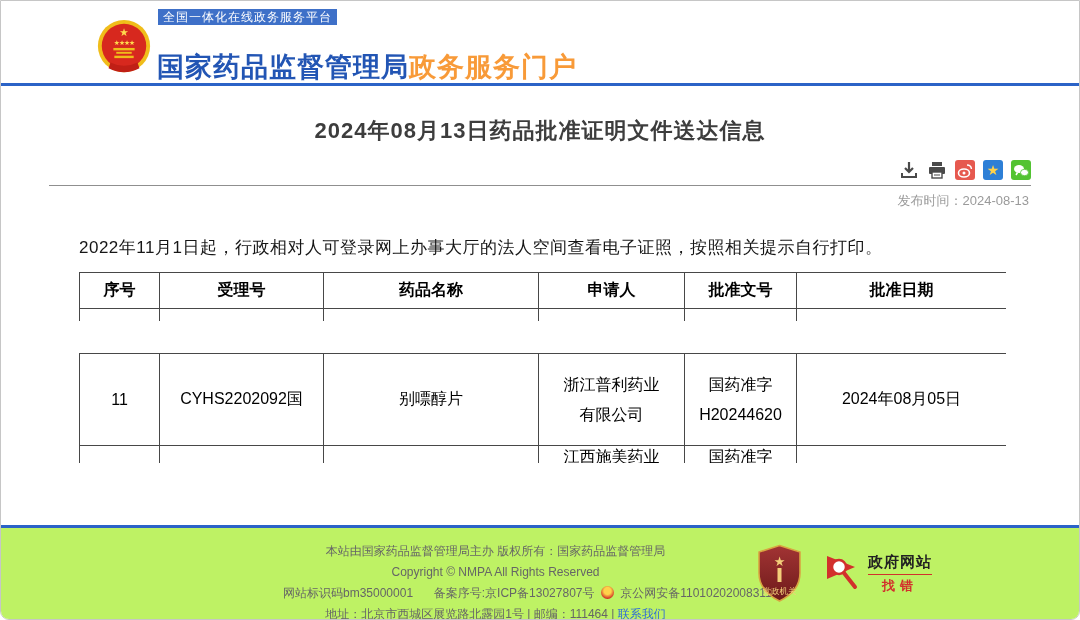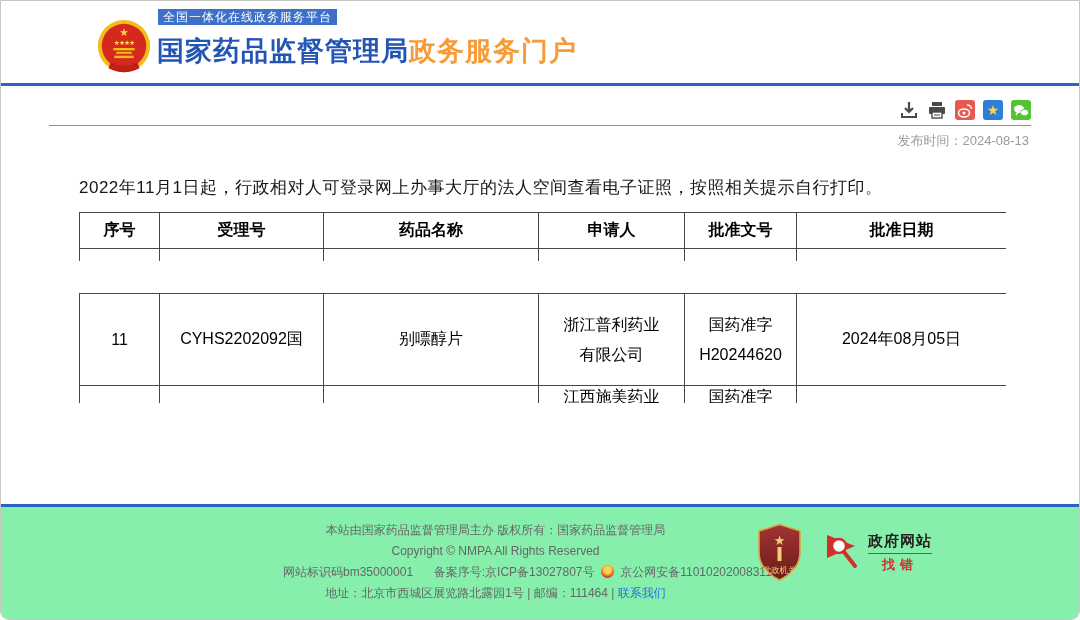--- a/index.html
+++ b/index.html
@@ -9,21 +9,21 @@
     position:relative; width:1080px; height:620px; background:#fff;
     border:1px solid #c6c6c6; border-radius:0 0 9px 9px; overflow:hidden;
   }
   
   .corner-chip { position:absolute; left:0; top:0; width:17px; height:12px; background:#2a62c9; }
   .edge-strip  { position:absolute; right:0; top:0; width:6px; height:55px; background:#161616; }
   .header { position:relative; height:85px; background:#fff; border-bottom:3px solid #2b63c7; }
   .logo { position:absolute; left:94px; top:16px; width:58px; height:60px; }
   .plat-badge { position:absolute; left:157px; top:8px; background:#3e70c8; color:#fff;
     font-size:12px; line-height:16px; padding:0 5px; letter-spacing:1px; }
-  .site-title { position:absolute; left:156px; top:32px; font-size:27px; font-weight:bold;
+  .site-title { position:absolute; left:156px; top:48px; font-size:27px; font-weight:bold;
     color:#2255b4; letter-spacing:1px; white-space:nowrap; }
   .site-title .suffix { color:#f89a38; }
   .top-nav { position:absolute; right:48px; top:46px; font-size:14px; color:#3e6cc6;
     display:flex; gap:14px; align-items:center; }
   .top-nav a { color:#3e6cc6; text-decoration:none; cursor:pointer; }
   .top-nav .sep { color:#7ea0d8; }
   
   .page-title { text-align:center; margin-top:30px; font-size:22px; font-weight:600; color:#3d3d3d; letter-spacing:1px; }
   .toolbar { margin:14px 48px 0 48px; border-bottom:1px solid #8f8f8f; padding-bottom:5px;
     display:flex; justify-content:flex-end; align-items:center; gap:8px; }
@@ -35,21 +35,21 @@
   table { border-collapse:collapse; width:927px; table-layout:fixed; }
   td,th { border:1px solid #474747; text-align:center; color:#000; overflow:hidden; }
   th { font-size:16px; font-weight:bold; height:36px; }
   .clip-head { height:49px; overflow:hidden; }
   .gap { height:32px; }
   .clip-body { height:110px; overflow:hidden; }
   .row-main td { height:92px; font-size:16px; }
   .row-partial td { height:40px; font-size:16px; vertical-align:top; padding-top:1px; }
   .wrap2 { white-space:pre-line; line-height:30px; }
   
-  .footer { position:absolute; left:0; right:0; bottom:0; height:115px; background:#86efac;
+  .footer { position:absolute; left:0; right:0; bottom:0; height:94px; background:#bef264;
     border-top:3px solid #2b63c7; }
   .footer-inner { display:flex; align-items:flex-start; padding:13px 0 0 282px; gap:48px; }
   .f-text { width:425px; text-align:center; font-size:12px; color:#666; line-height:21px; white-space:nowrap; }
   .f-text a { color:#2e6bd8; text-decoration:none; cursor:pointer; }
   .sec-badge { display:inline-block; width:13px; height:13px; border-radius:50%; vertical-align:-2px;
     background:radial-gradient(circle at 50% 38%, #ffd24a 0 34%, #d23326 72%, #9c1d14 100%); margin:0 3px; }
   .badges { display:flex; align-items:center; gap:22px; margin-top:3px; }
   .zc-badge { display:flex; align-items:center; gap:7px; cursor:pointer; }
   .zc-text { text-align:center; }
   .zc-l1 { font-size:15px; font-weight:bold; color:#222; letter-spacing:1px; }
@@ -83,20 +83,21 @@
       <text x="30" y="28" font-size="7" fill="#ffd94d" text-anchor="middle" letter-spacing="-1">★★★★</text>
       <rect x="19" y="31" width="22" height="2.5" fill="#f0bd1a"></rect>
       <rect x="22" y="35" width="16" height="2" fill="#f0bd1a"></rect>
       <rect x="20" y="39" width="20" height="2.5" fill="#f0bd1a"></rect>
       <path d="M14 52 Q30 60 46 52 L44 46 Q30 53 16 46 Z" fill="#c01f16"></path>
     </svg>
     <div class="plat-badge">全国一体化在线政务服务平台</div>
     <div class="site-title"><span>国家药品监督管理局</span><span class="suffix">政务服务门户</span></div>
   </div>
 
+  <div class="page-title">2024年08月13日药品批准证明文件送达信息</div>
 
   <div class="toolbar">
     <svg class="tool-ic" viewBox="0 0 20 20">
       <path d="M10 2 v9 M6 8 l4 4 4-4" stroke="#4a4a4a" stroke-width="2.2" fill="none"></path>
       <path d="M3 13 v4 h14 v-4" stroke="#4a4a4a" stroke-width="2" fill="none"></path>
     </svg>
     <svg class="tool-ic" viewBox="0 0 20 20">
       <rect x="5" y="2" width="10" height="4" fill="#4a4a4a"></rect>
       <rect x="2" y="7" width="16" height="7" rx="1" fill="#4a4a4a"></rect>
       <rect x="5" y="12" width="10" height="6" fill="#fff" stroke="#4a4a4a" stroke-width="1.4"></rect>

